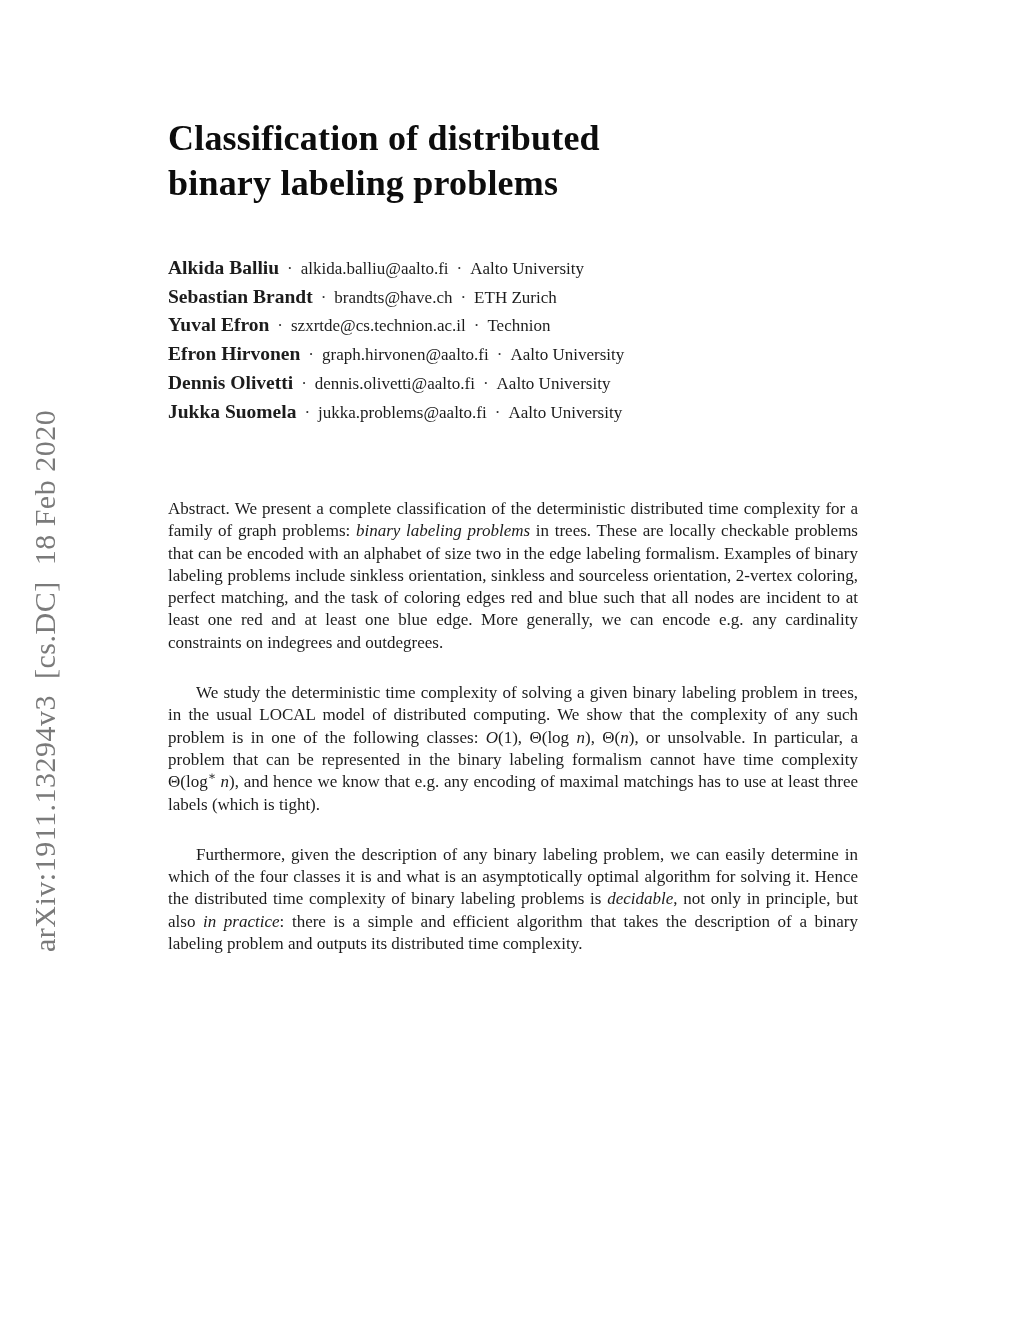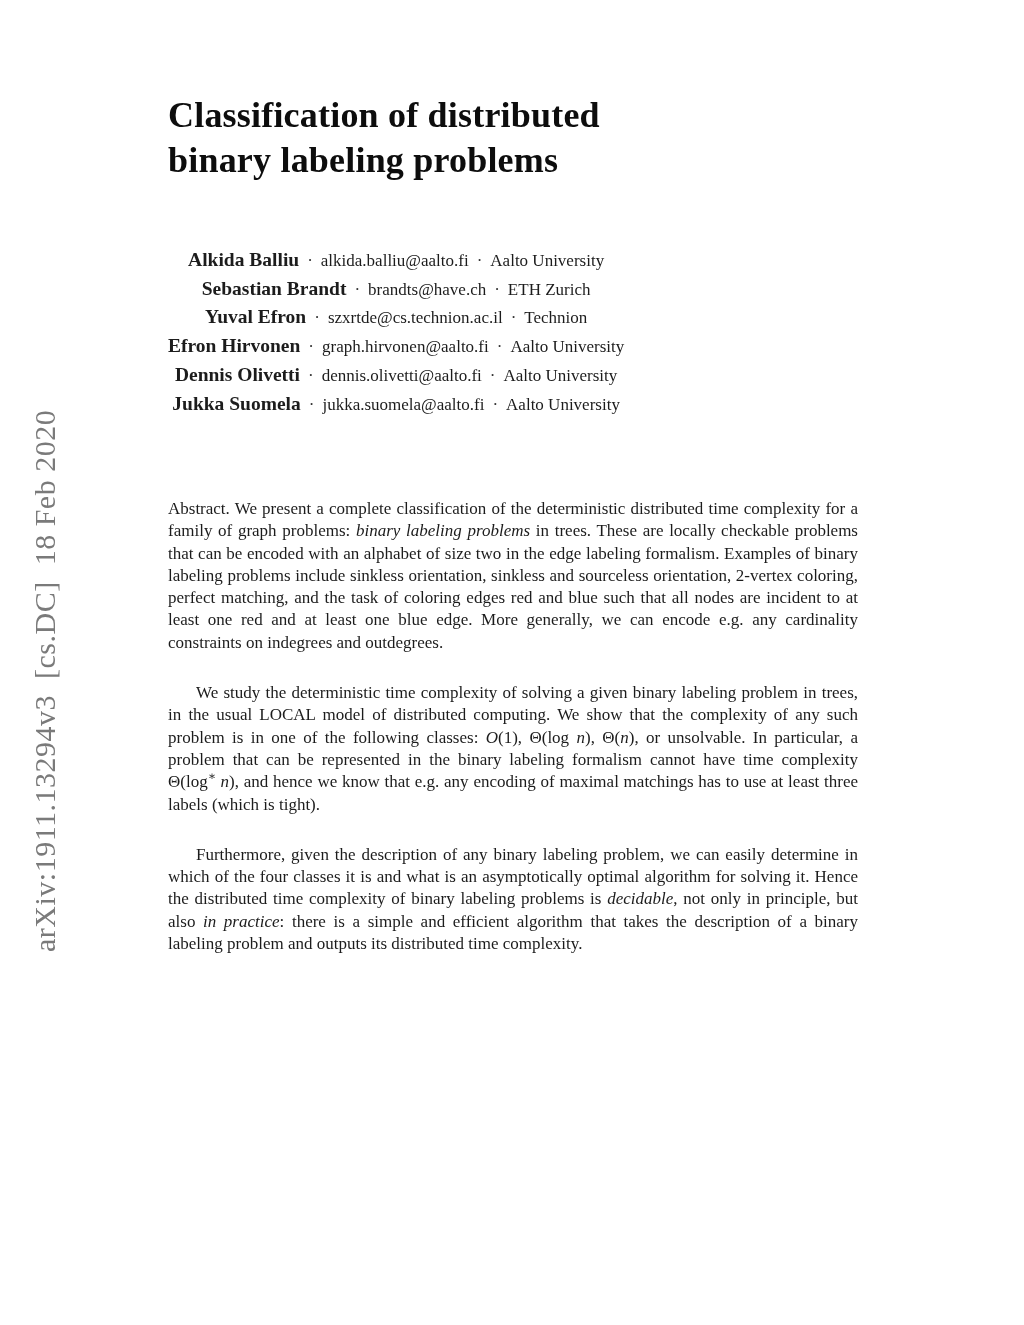--- a/index.html
+++ b/index.html
@@ -24,36 +24,35 @@
     font-size: 30px;
     letter-spacing: 0.5px;
     color: var(--sidebar-gray, #7a7a7a);
     white-space: pre;
   }
 
   
   .title-block {
     position: absolute;
     left: 168px;
-    top: 93px;
+    top: 116px;
   }
   .title-line {
     font-size: 36px;
     font-weight: bold;
     line-height: 45px;
     color: #0d0d0d;
     letter-spacing: 0.2px;
   }
 
   
   .author-list {
     position: absolute;
     left: 168px;
-    top: 246px;
-    text-align: center;
+    top: 254px;
   }
   .author-row {
     line-height: 27.7px;
     white-space: nowrap;
   }
   .author-name {
     font-weight: bold;
     font-size: 19.5px;
   }
   .sep {
@@ -94,21 +93,21 @@
     <div class="title-line">Classification of distributed</div>
     <div class="title-line">binary labeling problems</div>
   </div>
 
   <div class="author-list">
       <div class="author-row"><span class="author-name">Alkida Balliu</span><span class="sep">·</span><span class="author-email">alkida.balliu@aalto.fi</span><span class="sep">·</span><span class="author-affil">Aalto University</span></div>
       <div class="author-row"><span class="author-name">Sebastian Brandt</span><span class="sep">·</span><span class="author-email">brandts@have.ch</span><span class="sep">·</span><span class="author-affil">ETH Zurich</span></div>
       <div class="author-row"><span class="author-name">Yuval Efron</span><span class="sep">·</span><span class="author-email">szxrtde@cs.technion.ac.il</span><span class="sep">·</span><span class="author-affil">Technion</span></div>
       <div class="author-row"><span class="author-name">Efron Hirvonen</span><span class="sep">·</span><span class="author-email">graph.hirvonen@aalto.fi</span><span class="sep">·</span><span class="author-affil">Aalto University</span></div>
       <div class="author-row"><span class="author-name">Dennis Olivetti</span><span class="sep">·</span><span class="author-email">dennis.olivetti@aalto.fi</span><span class="sep">·</span><span class="author-affil">Aalto University</span></div>
-      <div class="author-row"><span class="author-name">Jukka Suomela</span><span class="sep">·</span><span class="author-email">jukka.suomela@aalto.fi</span><span class="sep">·</span><span class="author-affil">Aalto University</span></div>
+      <div class="author-row"><span class="author-name">Jukka Suomela</span><span class="sep">·</span><span class="author-email">jukka.problems@aalto.fi</span><span class="sep">·</span><span class="author-affil">Aalto University</span></div>
     </div>
 
   <div class="abstract-block">
       <p class="abs-para"><span class="bold">Abstract.</span><span> We present a complete classification of the deterministic distributed time complexity for a family of graph problems: </span><span class="italic">binary labeling problems</span><span> in trees. These are locally checkable problems that can be encoded with an alphabet of size two in the edge labeling formalism. Examples of binary labeling problems include sinkless orientation, sinkless and sourceless orientation, 2-vertex coloring, perfect matching, and the task of coloring edges red and blue such that all nodes are incident to at least one red and at least one blue edge. More generally, we can encode e.g. any cardinality constraints on indegrees and outdegrees.</span></p>
       <p class="abs-para indent"><span>We study the deterministic time complexity of solving a given binary labeling problem in trees, in the usual LOCAL model of distributed computing. We show that the complexity of any such problem is in one of the following classes: </span><span class="italic">O</span><span>(1), Θ(log </span><span class="italic">n</span><span>), Θ(</span><span class="italic">n</span><span>), or unsolvable. In particular, a problem that can be represented in the binary labeling formalism cannot have time complexity Θ(log</span><span class="sup">∗</span><span> </span><span class="italic">n</span><span>), and hence we know that e.g. any encoding of maximal matchings has to use at least three labels (which is tight).</span></p>
       <p class="abs-para indent"><span>Furthermore, given the description of any binary labeling problem, we can easily determine in which of the four classes it is and what is an asymptotically optimal algorithm for solving it. Hence the distributed time complexity of binary labeling problems is </span><span class="italic">decidable</span><span>, not only in principle, but also </span><span class="italic">in practice</span><span>: there is a simple and efficient algorithm that takes the description of a binary labeling problem and outputs its distributed time complexity.</span></p>
     </div>
 
 </div>
 

